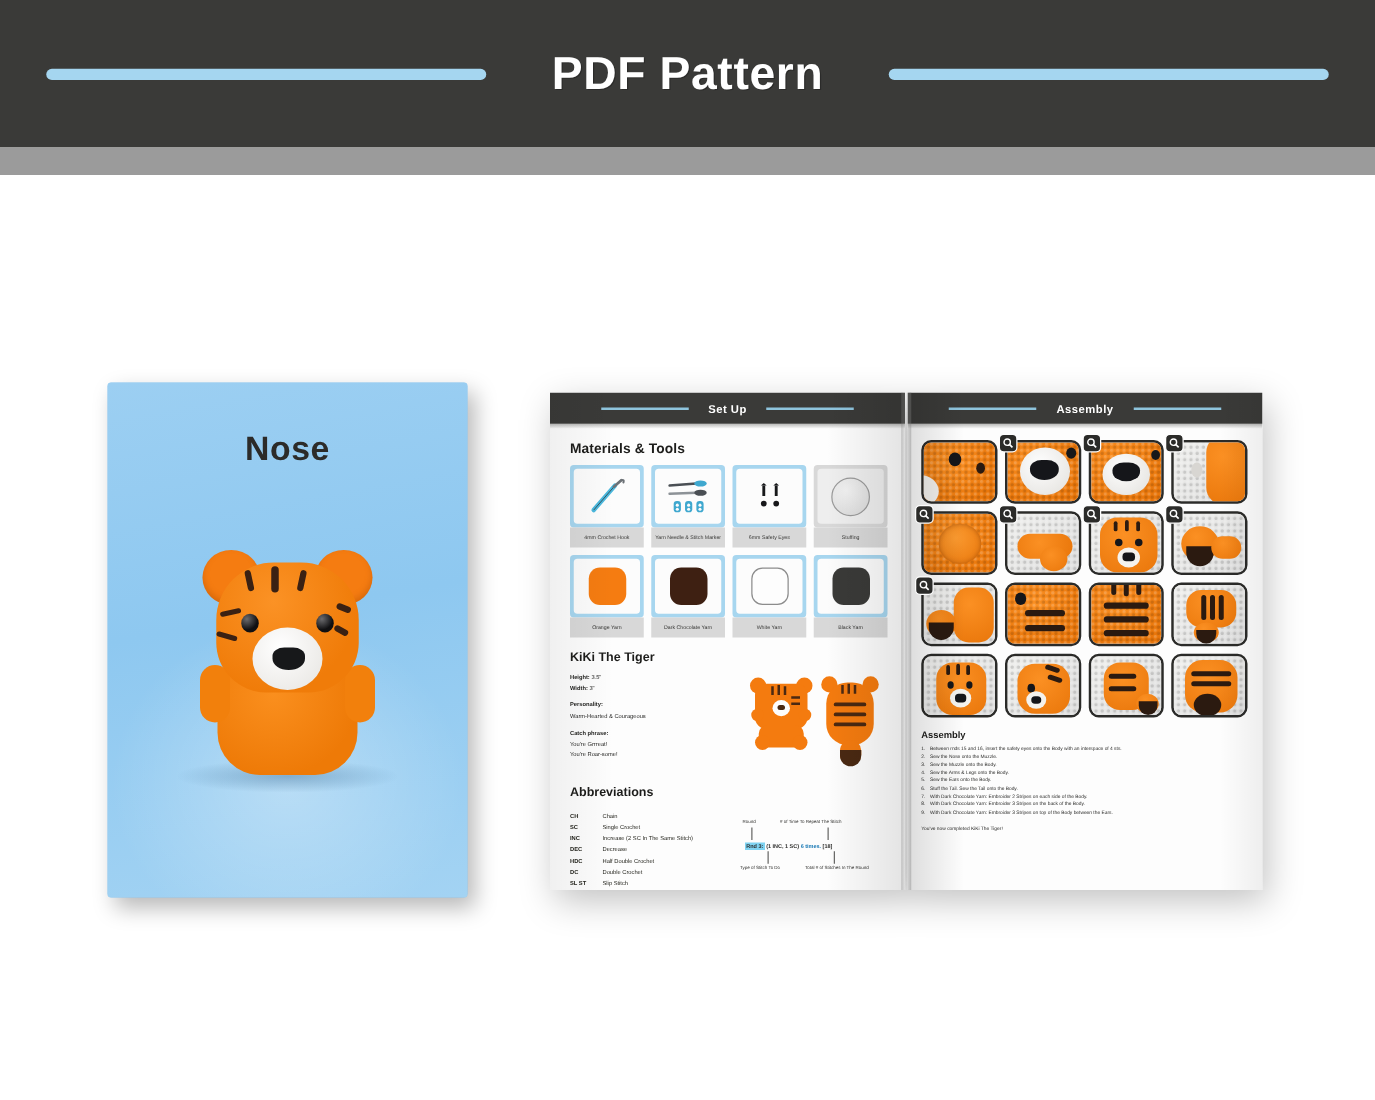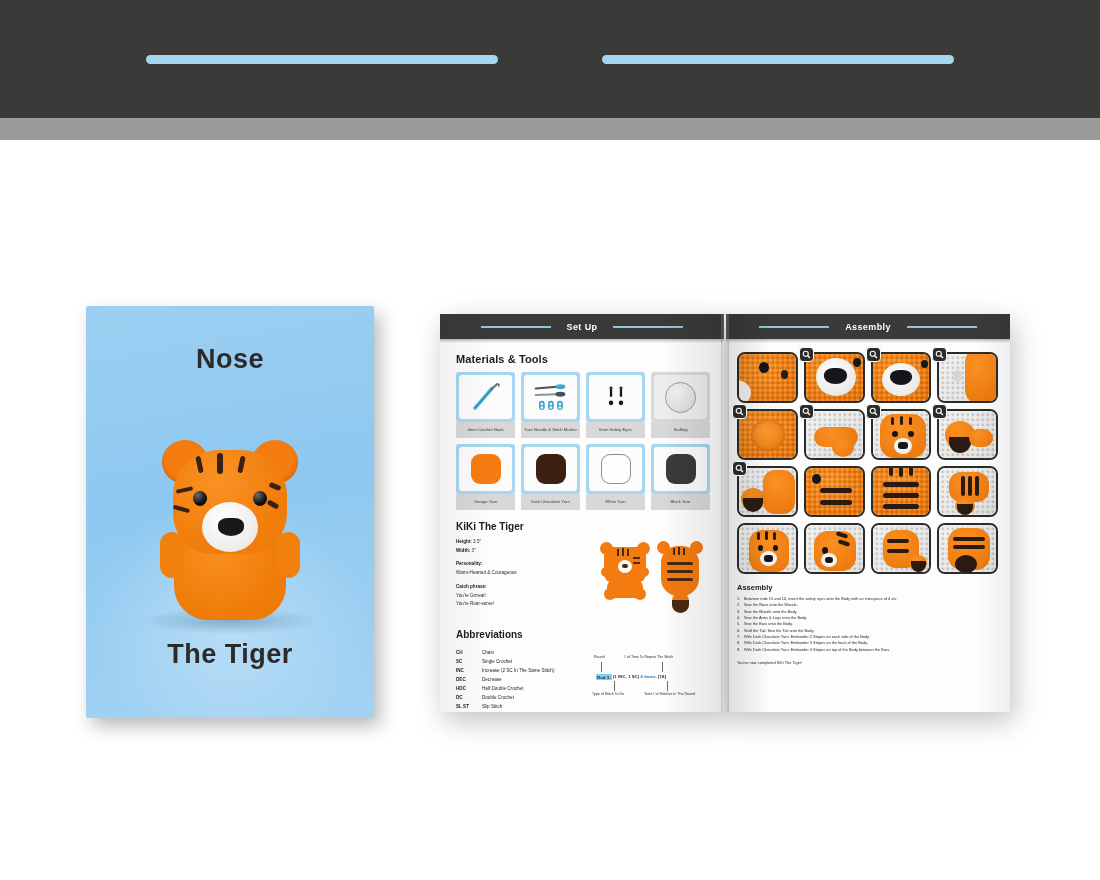--- a/index.html
+++ b/index.html
@@ -223,20 +223,21 @@
   .asm-title { font-size: 7.5px; font-weight: bold; color: #1d1d1b; margin: 9px 0 4px; }
   .asm-step { font-size: 3.9px; color: #2a2a28; line-height: 1.62; display: flex; }
   .asm-num { width: 7px; flex: none; }
   .asm-done { font-size: 3.9px; color: #2a2a28; margin-top: 7px; }
 </style>
 </head>
 <body>
 
 <div class="banner">
   <div class="banner-rule left"></div>
+  <div class="banner-title">PDF Pattern</div>
   <div class="banner-rule right"></div>
 </div>
 <div class="banner-strip"></div>
 
 <div class="cover">
   <div class="cover-bg"></div>
   <div class="cover-title">Nose</div>
   <div class="cover-shadow-ellipse"></div>
 
   <div class="plush">
@@ -253,21 +254,20 @@
       <div class="p-stripe" style="left:94px;top:52px;width:12px;height:5px;transform:rotate(30deg)"></div>
       <div class="p-wh" style="left:3px;top:38px;transform:rotate(-12deg)"></div>
       <div class="p-wh" style="left:0px;top:57px;transform:rotate(16deg)"></div>
     </div>
     <div class="p-eye l"></div>
     <div class="p-eye r"></div>
     <div class="p-muzzle"></div>
     <div class="p-nose"></div>
   </div>
 
-  <div class="cover-sub">The Tiger</div>
 </div>
 
 <div class="spread">
 
   <div class="page left">
     <div class="page-head">
       <div class="rule l"></div>
       <div class="ttl">Set Up</div>
       <div class="rule r"></div>
     </div>

